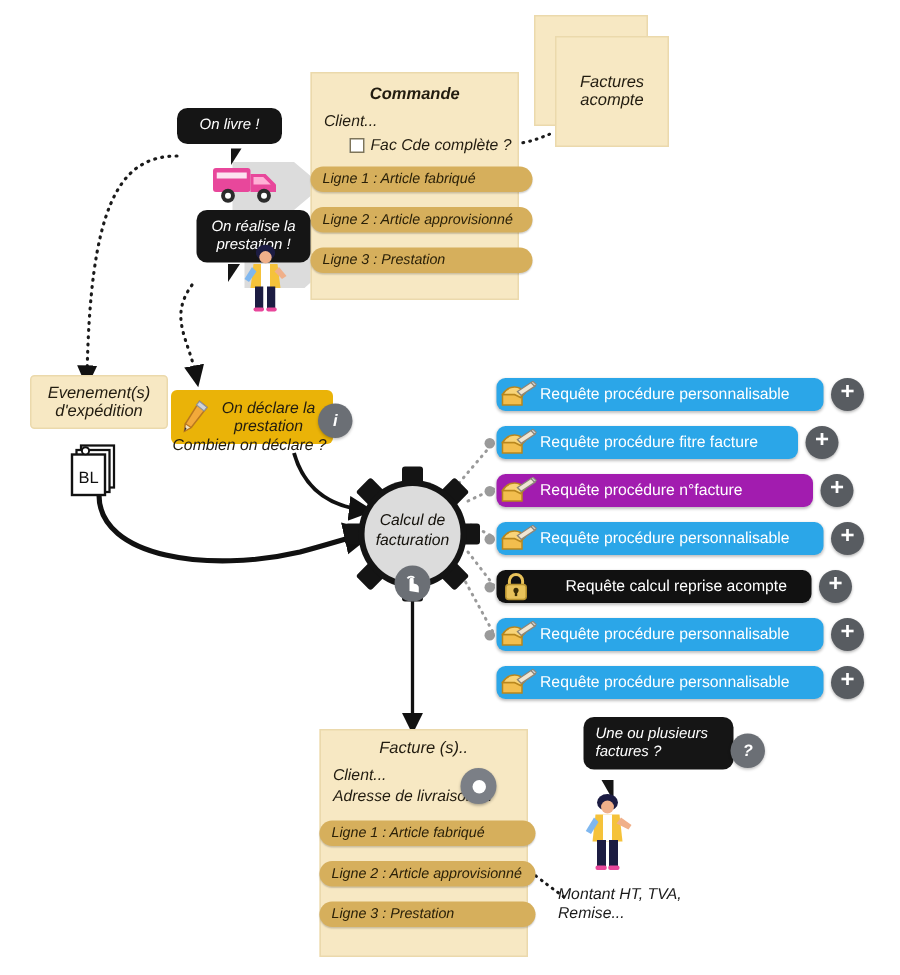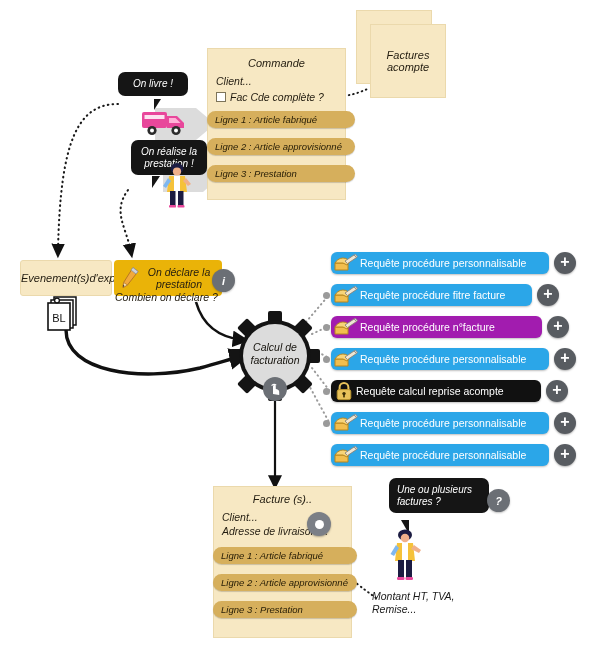--- a/index.html
+++ b/index.html
@@ -89,23 +89,23 @@
   </svg>
 
   <div class="abs card" style="left:356px;top:10px;width:74px;height:72px;"></div>
   <div class="abs card" style="left:370px;top:24px;width:74px;height:72px;display:flex;flex-direction:column;
               align-items:center;justify-content:center;">
     <div class="panel-title">Factures</div>
     <div class="panel-title">acompte</div>
   </div>
 
   <div class="abs card" style="left:207px;top:48px;width:137px;height:150px;">
-    <div class="panel-title" style="margin-top:8px;">Commande</div>
+    <div class="panel-title" style="margin-top:8px;font-weight:bold;">Commande</div>
     <div class="panel-sub" style="margin:6px 0 0 8px;">Client...</div>
-    <div style="margin:4px 0 0 8px;display:flex;align-items:center;">
+    <div style="margin:4px 0 0 25px;display:flex;align-items:center;">
       <span class="chk"></span>
       <span class="panel-sub">Fac Cde complète ?</span>
     </div>
   </div>
   <div class="abs linerow" style="left:207px;top:111px;width:140px;">Ligne 1 : Article fabriqué</div>
   <div class="abs linerow" style="left:207px;top:138px;width:140px;">Ligne 2 : Article approvisionné</div>
   <div class="abs linerow" style="left:207px;top:165px;width:140px;">Ligne 3 : Prestation</div>
 
   <div class="abs" style="left:118px;top:72px;">
     <div class="bubble" style="width:54px;">On livre !</div>
@@ -134,22 +134,22 @@
     <path d="M9,14 L25,14 L27,30 L7,30 Z" fill="#F5C23A"></path>
     <path d="M14,14 L20,14 L20,30 L14,30 Z" fill="#fff"></path>
     <path d="M8,16 L3,24 L6,26 L11,19 Z" fill="#7fb7ef"></path>
     <path d="M26,16 L31,22 L28,24 L23,19 Z" fill="#f0b08a"></path>
     <rect x="10" y="29" width="5.5" height="15" fill="#1c1c42"></rect>
     <rect x="18" y="29" width="5.5" height="15" fill="#1c1c42"></rect>
     <rect x="9" y="43" width="7" height="2.6" rx="1.2" fill="#E8479B"></rect>
     <rect x="17.5" y="43" width="7" height="2.6" rx="1.2" fill="#E8479B"></rect>
   </svg>
 
-  <div class="abs card" style="left:20px;top:260px;width:90px;height:34px;border-radius:3px;
-              display:flex;flex-direction:row;align-items:center;justify-content:flex-start;">
+  <div class="abs card" style="left:20px;top:250px;width:90px;height:34px;border-radius:3px;
+              display:flex;flex-direction:column;align-items:center;justify-content:center;">
     <div class="panel-title">Evenement(s)</div>
     <div class="panel-title">d'expédition</div>
   </div>
   <svg class="abs" style="left:44px;top:292px;" width="38" height="40" viewBox="0 0 38 40">
     <rect x="10" y="5" width="22" height="28" fill="#fff" stroke="#111" stroke-width="1.5"></rect>
     <rect x="7" y="8" width="22" height="28" fill="#fff" stroke="#111" stroke-width="1.5"></rect>
     <rect x="4" y="11" width="22" height="27" fill="#fff" stroke="#111" stroke-width="1.6"></rect>
     <circle cx="13" cy="8.5" r="2.4" fill="#fff" stroke="#111" stroke-width="1.3"></circle>
     <text x="15" y="30" font-family="Liberation Sans, sans-serif" font-size="11" text-anchor="middle" fill="#111">BL</text>
   </svg>
@@ -247,21 +247,21 @@
   <path d="M11,7 L20,1 L22.5,3.6 L13.5,9.6 Z" fill="#EFE6D4" stroke="#8b8578" stroke-width=".9"></path>
   <path d="M20,1 L22.5,3.6 L23.5,2.2 L21.3,0.2 Z" fill="#cfcfcf" stroke="#8b8578" stroke-width=".7"></path>
 </svg>
         </span>
         <span class="lbl">Requête procédure personnalisable</span>
       </div>
       <div class="abs plusbtn" style="left: 554px; top: 348px;">
         <span style="position:relative;top:-1px;">+</span>
       </div>
       <div class="abs dotnode" style="left: 323px; top: 388px;"></div>
-      <div class="abs reqbar" style="left: 331px; top: 380px; width: 207px; background: rgb(17, 17, 17);">
+      <div class="abs reqbar" style="left: 331px; top: 380px; width: 207px; background: rgb(17, 17, 17); gap: 21px;">
         <span style="display: flex; align-items: center; flex: 0 0 auto;">
           <svg width="20" height="20" viewBox="0 0 20 20">
   <path d="M5.6,9 L5.6,6.4 a4.4,4.4 0 0 1 8.8,0 L14.4,9" fill="none" stroke="#E8C25A" stroke-width="2"></path>
   <rect x="3.2" y="8.6" width="13.6" height="10" rx="2" fill="#E8C25A" stroke="#b9942f" stroke-width="1"></rect>
   <circle cx="10" cy="12.6" r="1.7" fill="#3a2d06"></circle>
   <rect x="9.2" y="13" width="1.6" height="3.4" fill="#3a2d06"></rect>
 </svg>
         </span>
         <span class="lbl">Requête calcul reprise acompte</span>
       </div>

